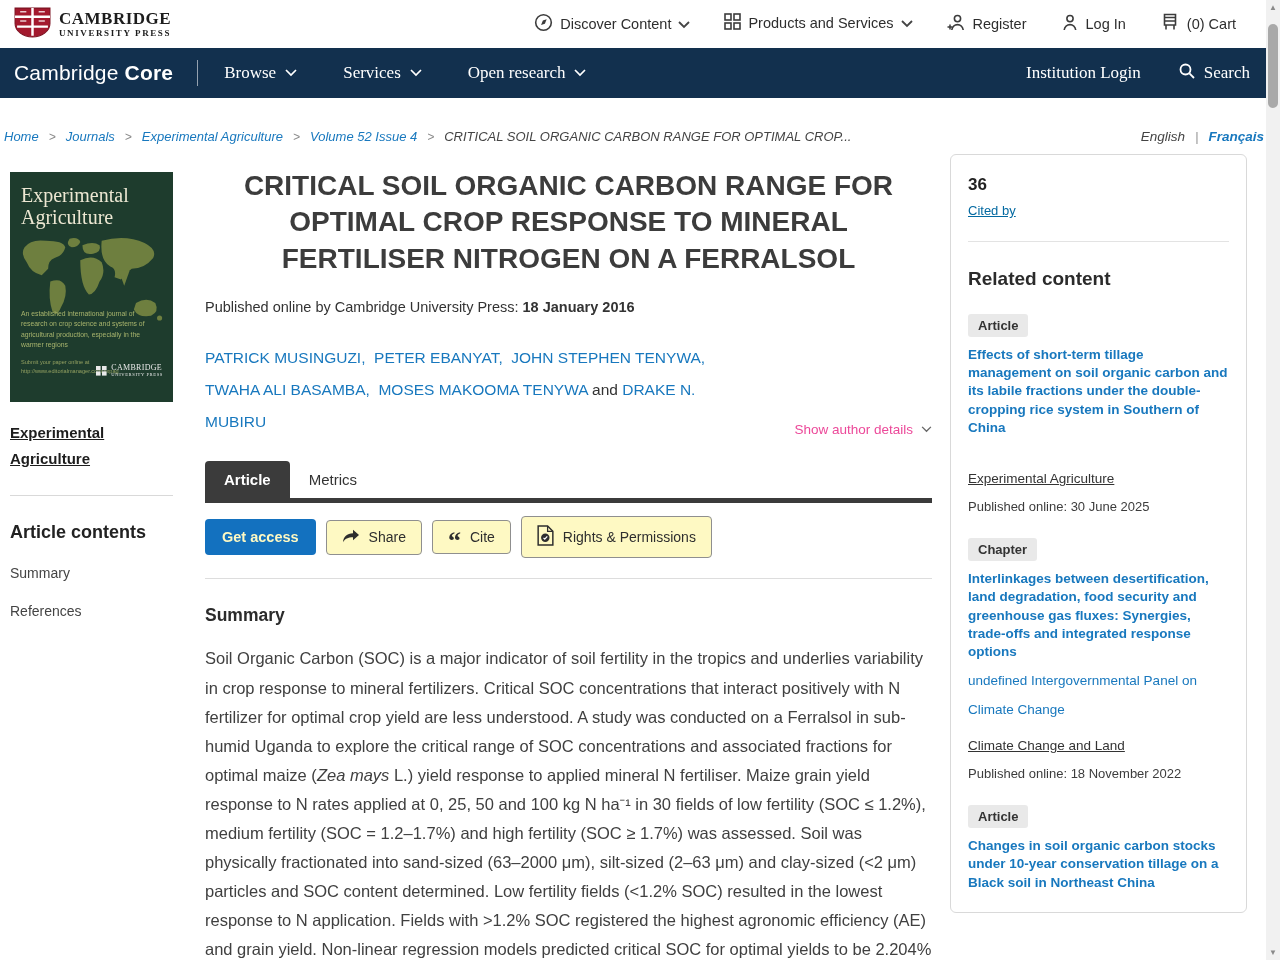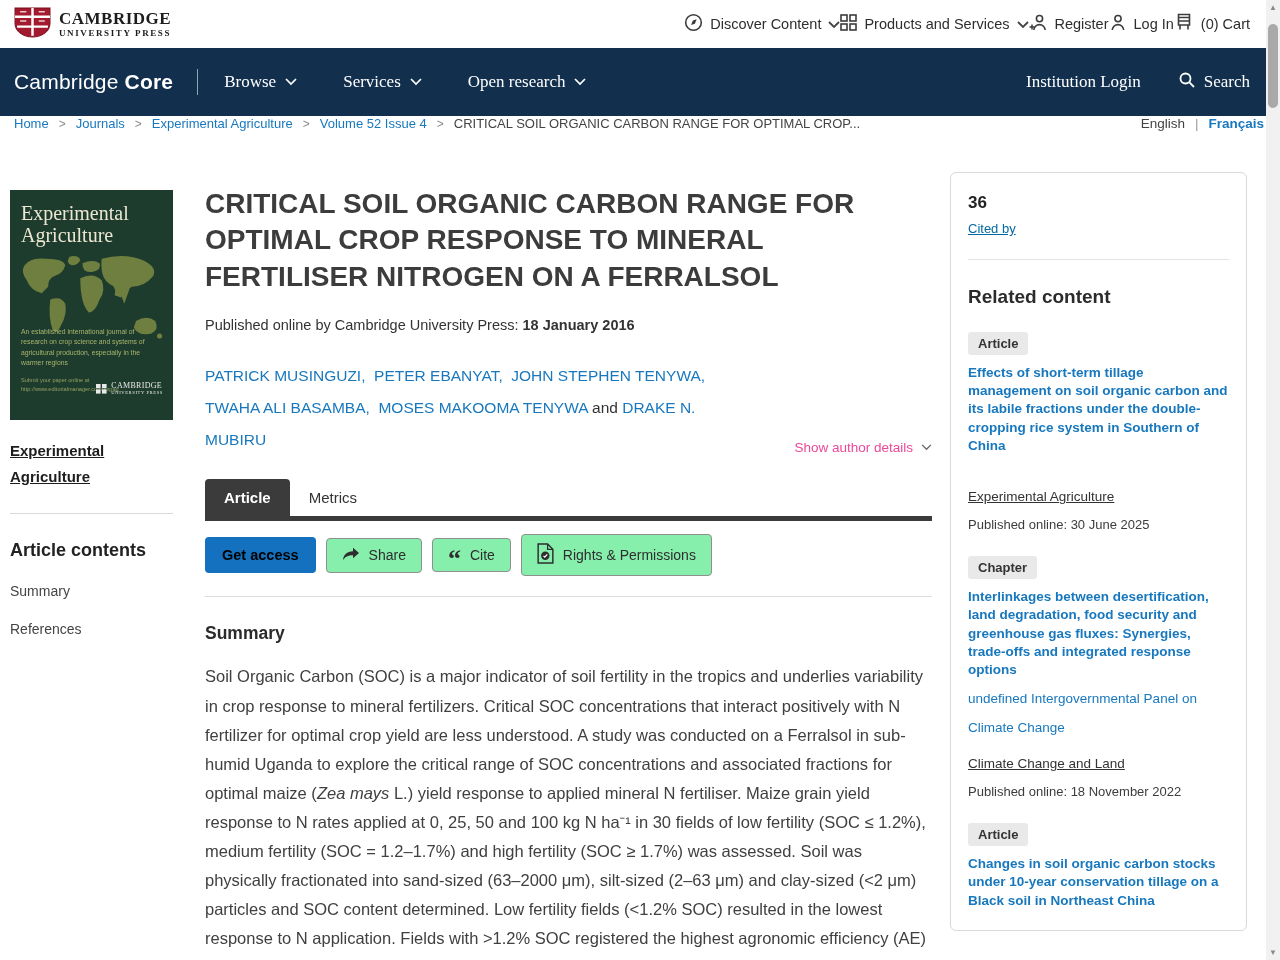--- a/index.html
+++ b/index.html
@@ -7,36 +7,36 @@
               font-family:"Liberation Sans", sans-serif; color:#333; }
   body { position:relative; }
 
   
   .topbar { height:48px; display:flex; align-items:center; justify-content:space-between;
             padding:0 30px 0 14px; background:#fff; }
   .logo-block { display:flex; align-items:center; gap:8px; }
   .logo-text { font-family:"Liberation Serif", serif; color:#1d1d1d; line-height:1; }
   .logo-text .l1 { font-size:17px; letter-spacing:.5px; font-weight:600; }
   .logo-text .l2 { font-size:9px; letter-spacing:1.6px; margin-top:2px; font-weight:600; }
-  .topnav { display:flex; align-items:center; }
+  .topnav { display:flex; align-items:flex-start; gap:34px; margin-right:14px; }
   .topnav-item { display:flex; align-items:center; gap:7px; font-size:14.5px; color:#2e2e2e; cursor:pointer; }
   .topnav-item svg { color:#3c3c3c; }
 
   
-  .navybar { height:68px; background:#12304e; display:flex; align-items:center; padding:0 30px 0 14px; }
+  .navybar { height:50px; background:#12304e; display:flex; align-items:center; padding:0 30px 0 14px; }
   .brand { color:#fff; font-size:21px; letter-spacing:.2px; }
   .brand b { font-weight:700; }
   .nav-sep { width:1px; height:26px; background:rgba(255,255,255,.55); margin:0 26px 0 24px; }
   .navy-item { font-family:"Liberation Serif", serif; color:#fff; font-size:17px;
                display:flex; align-items:center; gap:9px; margin-right:46px; cursor:pointer; }
   .navy-right { margin-left:auto; display:flex; align-items:center; gap:38px; }
   .navy-right .navy-item { margin-right:0; }
 
   
-  .crumb-row { height:46px; display:flex; align-items:flex-start; justify-content:space-between; padding:0 16px 0 14px; }
+  .crumb-row { height:46px; display:flex; align-items:flex-end; justify-content:space-between; padding:0 16px 0 4px;font-style:italic; }
   .crumbs { display:flex; align-items:center; gap:10px; font-size:13px; }
   .crumbs a { color:#1878be; text-decoration:none; cursor:pointer; }
   .crumb-sep { color:#8a8a8a; font-size:12px; }
   .crumb-current { color:#444; }
   .lang { display:flex; align-items:center; gap:10px; font-size:13.5px; }
   .lang .en { color:#444; }
   .lang .bar { color:#999; }
   .lang .fr { color:#1878be; font-weight:700; cursor:pointer; }
 
   
@@ -57,36 +57,36 @@
   .cover-pub-text { color:#e9e9e9; font-family:"Liberation Serif", serif; line-height:1; }
   .cover-pub-text .p1 { font-size:8px; letter-spacing:.3px; }
   .cover-pub-text .p2 { font-size:4.6px; letter-spacing:.6px; margin-top:1.5px; }
   .journal-link { display:block; margin-top:18px; font-size:15px; font-weight:700; color:#1d1d1d;
                   text-decoration:underline; line-height:1.75; cursor:pointer; }
   .left-rule { border:none; border-top:1px solid #d9d9d9; margin:22px 0 0; }
   .contents-title { margin-top:26px; font-size:18px; font-weight:700; color:#222; }
   .contents-item { display:block; margin-top:22px; font-size:14px; color:#444; cursor:pointer; }
 
   
-  .art-title { font-size:28px; font-weight:700; color:#3c3c3c; line-height:1.3; }
+  .art-title { font-size:28px; font-weight:700; color:#3c3c3c; line-height:1.3;text-align:center; }
   .pub-line { margin-top:22px; font-size:14.5px; color:#333; }
   .pub-line b { font-weight:700;margin-top:48px; }
   .authors-row { margin-top:27px; display:flex; align-items:flex-end; justify-content:space-between; }
   .authors { width:520px; font-size:15.5px; line-height:2.05; color:#1878be; white-space:pre-wrap; }
   .authors .and { color:#333; }
   .author-details { display:flex; align-items:center; gap:8px; font-size:13.5px; color:#ec4899; cursor:pointer; }
   .tabs { margin-top:24px; display:flex; align-items:flex-end; }
   .tab { padding:10px 19px; font-size:15px; cursor:pointer; }
   .tab.active { background:#3b3b3b; color:#fff; font-weight:700; border-radius:4px 4px 0 0; }
   .tab.plain { color:#333; }
   .tab-underline { height:5px; background:#3b3b3b; width:100%; }
   .btn-row { margin-top:13px; display:flex; align-items:center; gap:10px; }
-  .btn-primary { background:#1371bf; color:#000000; font-weight:700; font-size:14.5px;
+  .btn-primary { background:#1371bf; color:#fef9c3; font-weight:700; font-size:14.5px;
                  padding:10px 17px; border:none; border-radius:4px; cursor:pointer; }
-  .btn { background:#86efac; border:1px solid #8f8f8f; border-radius:4px; padding:8px 15px;
+  .btn { background:#fef9c3; border:1px solid #8f8f8f; border-radius:4px; padding:8px 15px;
          font-size:14px; color:#2e2e2e; display:flex; align-items:center; gap:9px; cursor:pointer; }
   .quote-glyph { font-family:"Liberation Serif", serif; font-size:26px; font-weight:700;
                  line-height:10px; position:relative; top:4px; color:#2e2e2e; }
   .center-rule { border:none; border-top:1px solid #ddd; margin:20px 0 0; }
   .sum-heading { margin-top:26px; font-size:17.5px; font-weight:700; color:#2b2b2b; }
   .sum-text { margin-top:18px; font-size:16.5px; line-height:1.76; color:#404040; }
   .sum-text i { font-style:italic; }
 
   
   .cited-card { border:1px solid #d9d9d9; border-radius:6px; padding:20px 17px; background:#fff; }

